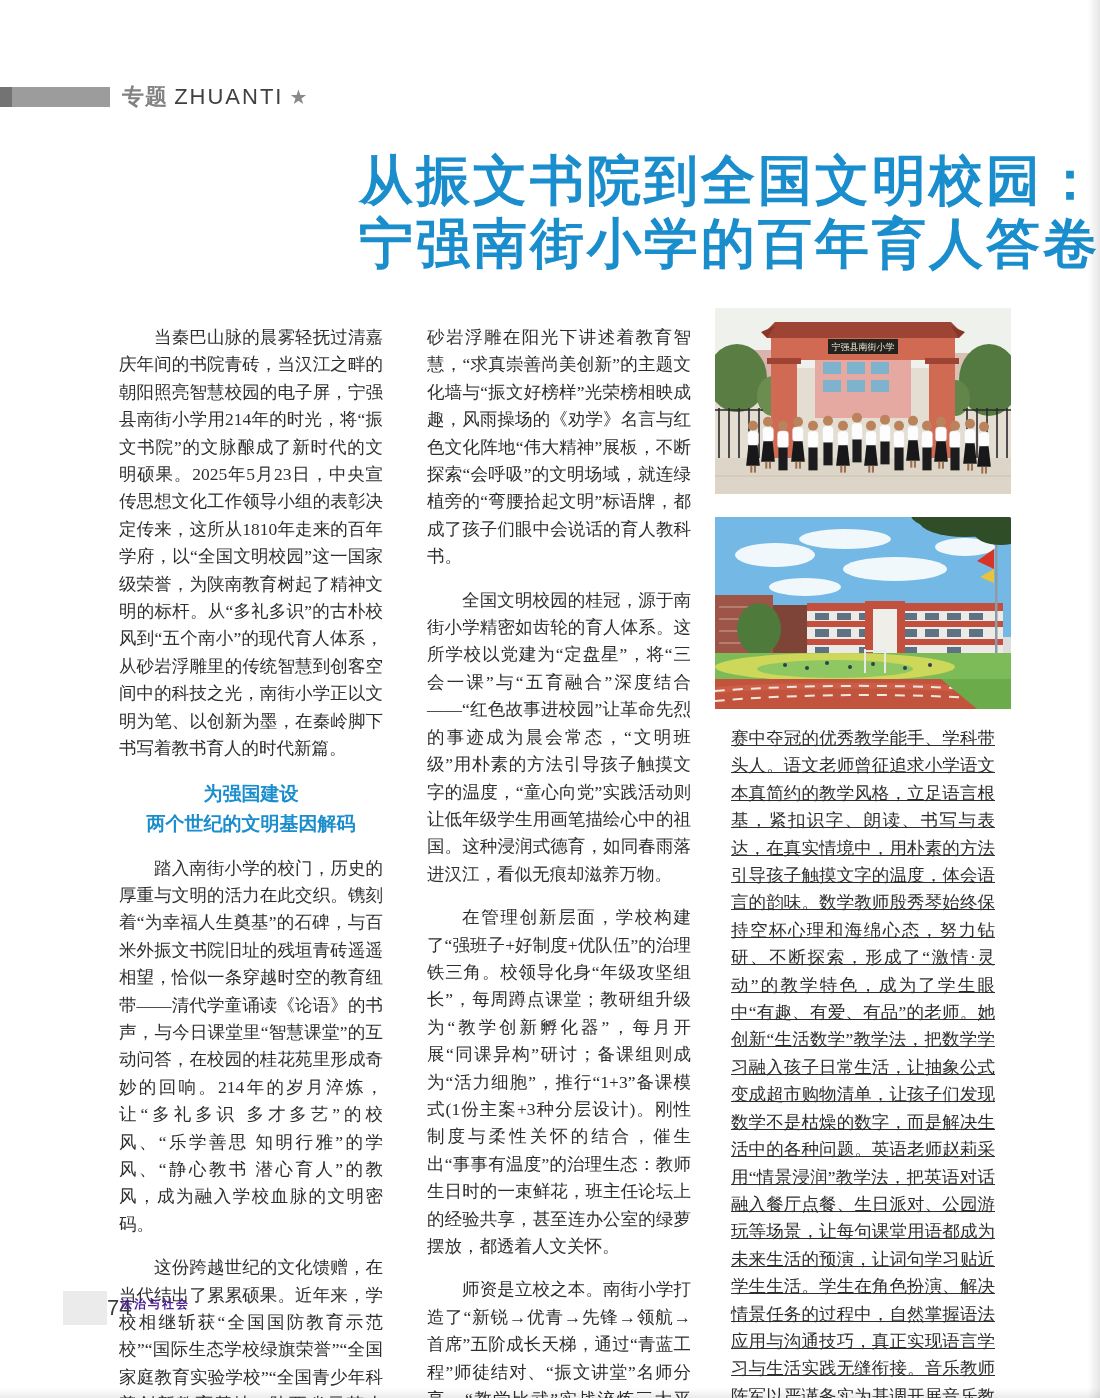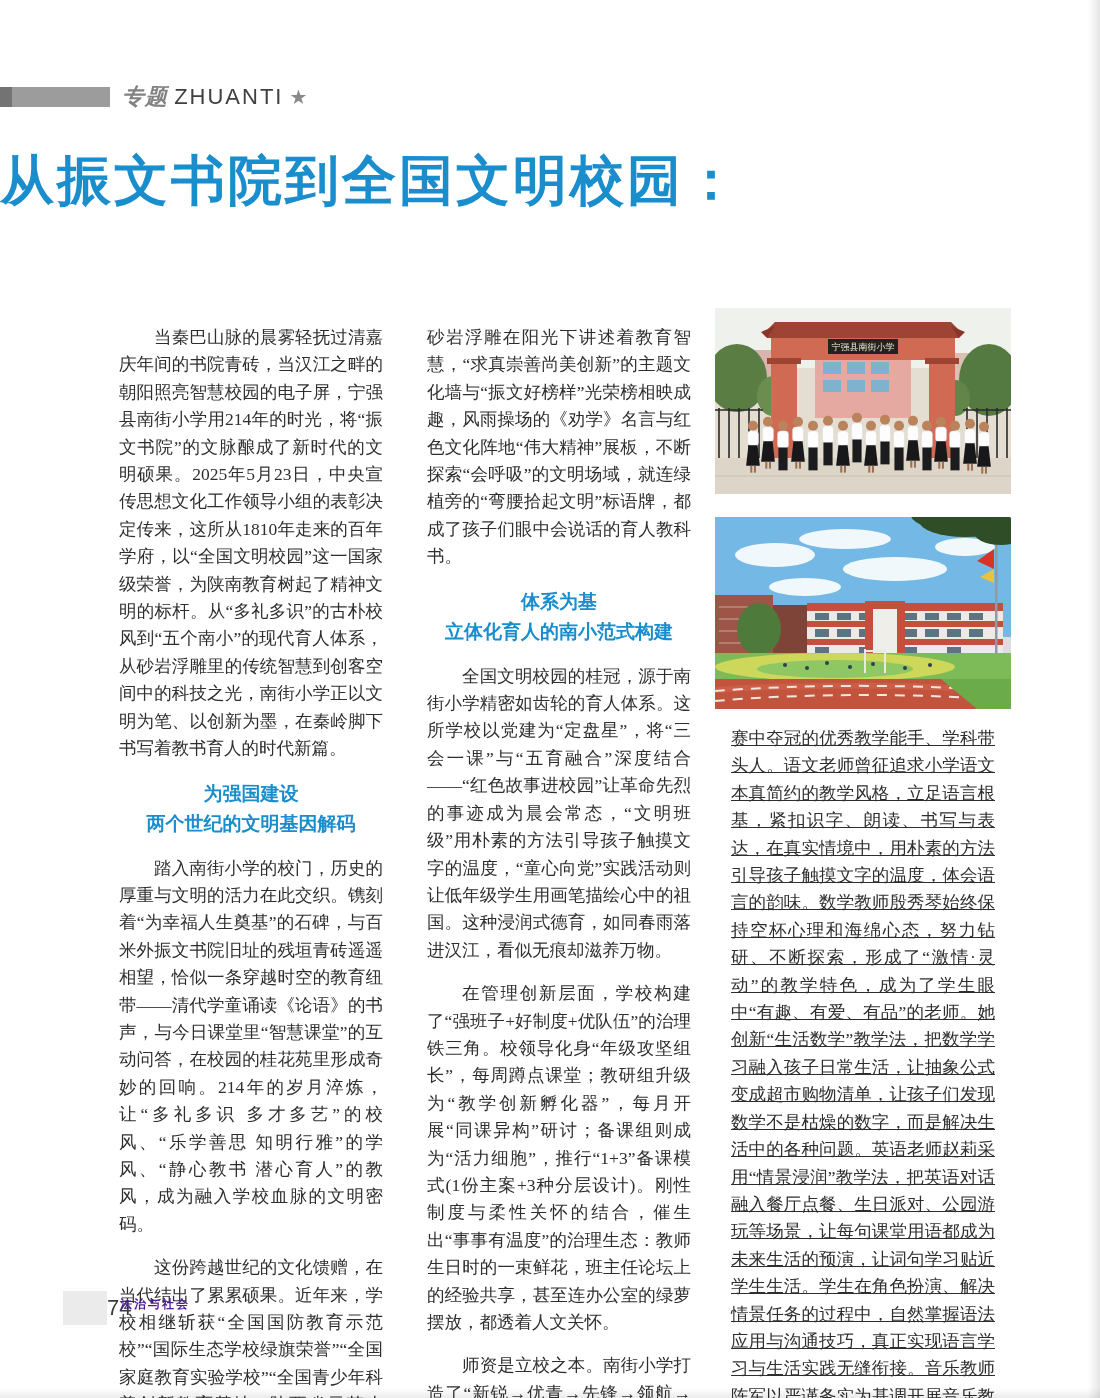--- a/index.html
+++ b/index.html
@@ -12,26 +12,26 @@
   .edge-right { position:absolute; right:0; top:0; width:12px; height:100%;
     background:linear-gradient(to right, rgba(0,0,0,0), rgba(0,0,0,0.10)); }
   .edge-bottom { position:absolute; left:0; bottom:0; width:100%; height:10px;
     background:linear-gradient(to bottom, rgba(0,0,0,0), rgba(0,0,0,0.08)); }
 
   
   .topic-bar { position:absolute; left:0; top:87px; width:110px; height:20px; background:#9c9c9c; }
   .topic-bar-edge { position:absolute; left:0; top:87px; width:12px; height:20px; background:#737373; }
   .topic-label { position:absolute; left:122px; top:83px;
     font-family:"Liberation Sans","DejaVu Sans",sans-serif; font-size:22px; line-height:28px; }
-  .topic-cn { font-weight:bold; color:#828282; letter-spacing:1px;font-style:italic; }
+  .topic-cn { font-weight:bold; color:#828282; letter-spacing:1px; }
   .topic-en { color:#404040; letter-spacing:2px; }
   .topic-star { color:#8a8a8a; font-size:20px; }
 
   
-  .title { position:absolute; left:0; top:150px; width:1100px; text-align:left;
+  .title { position:absolute; left:0; top:150px; width:1100px; text-align:right;
     color:#1a8dcc; font-weight:900; font-size:54px; line-height:63px; letter-spacing:3px; }
   .byline { position:absolute; left:0; top:278px; width:1100px; text-align:center;
     font-size:17px; font-weight:bold; color:#1c1c1c; letter-spacing:1px; }
 
   
   .col { position:absolute; top:308px; width:296px; font-size:17.5px; line-height:27.4px;
     text-align:justify; color:#2e2e2e; }
   .col-1 { left:103px; }
   .col-2 { left:411px; }
   .col-3 { left:715px;text-decoration:underline; }
@@ -60,38 +60,35 @@
   <div class="topic-bar"></div>
   <div class="topic-bar-edge"></div>
   <div class="topic-label">
     <span class="topic-cn">专题</span>
     <span class="topic-en">ZHUANTI</span>
     <span class="topic-star">★</span>
   </div>
 
   <h1 class="title">
     <span>从振文书院到全国文明校园：</span><br>
+    <span>宁强南街小学的百年育人答卷</span>
   </h1>
 
   <div class="col col-1">
     <p class="indent">当秦巴山脉的晨雾轻抚过清嘉庆年间的书院青砖，当汉江之畔的朝阳照亮智慧校园的电子屏，宁强县南街小学用214年的时光，将“振文书院”的文脉酿成了新时代的文明硕果。2025年5月23日，中央宣传思想文化工作领导小组的表彰决定传来，这所从1810年走来的百年学府，以“全国文明校园”这一国家级荣誉，为陕南教育树起了精神文明的标杆。从“多礼多识”的古朴校风到“五个南小”的现代育人体系，从砂岩浮雕里的传统智慧到创客空间中的科技之光，南街小学正以文明为笔、以创新为墨，在秦岭脚下书写着教书育人的时代新篇。</p>
     <p class="col-heading">
       <span>为强国建设</span><br>
       <span>两个世纪的文明基因解码</span>
     </p>
     <p class="indent">踏入南街小学的校门，历史的厚重与文明的活力在此交织。镌刻着“为幸福人生奠基”的石碑，与百米外振文书院旧址的残垣青砖遥遥相望，恰似一条穿越时空的教育纽带——清代学童诵读《论语》的书声，与今日课堂里“智慧课堂”的互动问答，在校园的桂花苑里形成奇妙的回响。214年的岁月淬炼，让“多礼多识 多才多艺”的校风、“乐学善思 知明行雅”的学风、“静心教书 潜心育人”的教风，成为融入学校血脉的文明密码。</p>
     <p class="indent">这份跨越世纪的文化馈赠，在当代结出了累累硕果。近年来，学校相继斩获“全国国防教育示范校”“国际生态学校绿旗荣誉”“全国家庭教育实验学校”“全国青少年科普创新教育基地”“陕西省示范小学”“文明示范单位标兵”“德育工作先进集体”“科研兴校明星学校”等100余项省级以上荣誉，更在2024年成为陕西省“为强国建设、民族复兴而读书”主题活动优秀单位。漫步校园，文明以润物无声的姿态存在：《朱子讲学》《羲之爱鹅》等六组</p>
   </div>
 
   <div class="col col-2">
     <p>砂岩浮雕在阳光下讲述着教育智慧，“求真崇善尚美创新”的主题文化墙与“振文好榜样”光荣榜相映成趣，风雨操场的《劝学》名言与红色文化阵地“伟大精神”展板，不断探索“会呼吸”的文明场域，就连绿植旁的“弯腰拾起文明”标语牌，都成了孩子们眼中会说话的育人教科书。</p>
-    <p class="col-heading">
-      <span>体系为基</span><br>
-      <span>立体化育人的南小范式构建</span>
-    </p>
     <p class="indent">全国文明校园的桂冠，源于南街小学精密如齿轮的育人体系。这所学校以党建为“定盘星”，将“三会一课”与“五育融合”深度结合——“红色故事进校园”让革命先烈的事迹成为晨会常态，“文明班级”用朴素的方法引导孩子触摸文字的温度，“童心向党”实践活动则让低年级学生用画笔描绘心中的祖国。这种浸润式德育，如同春雨落进汉江，看似无痕却滋养万物。</p>
     <p class="indent">在管理创新层面，学校构建了“强班子+好制度+优队伍”的治理铁三角。校领导化身“年级攻坚组长”，每周蹲点课堂；教研组升级为“教学创新孵化器”，每月开展“同课异构”研讨；备课组则成为“活力细胞”，推行“1+3”备课模式(1份主案+3种分层设计)。刚性制度与柔性关怀的结合，催生出“事事有温度”的治理生态：教师生日时的一束鲜花，班主任论坛上的经验共享，甚至连办公室的绿萝摆放，都透着人文关怀。</p>
     <p class="indent">师资是立校之本。南街小学打造了“新锐→优青→先锋→领航→首席”五阶成长天梯，通过“青蓝工程”师徒结对、“振文讲堂”名师分享、“教学比武”实战淬炼三大平台，锻造出一支耀眼的师资铁军：全国模范、优秀教师2名，省特级教师1名，省级教学能手15名，市级骨干32人……这些“四有”好老师中，既有坚守讲台30年的“陕西省师德标兵”，也有在国家、省创新教学大</p>
   </div>
 
   <div class="col col-3">
 
     <svg class="photo photo-1" viewBox="0 0 296 186">
       <defs>
         <symbol id="person-pants" viewBox="0 0 14 48">

